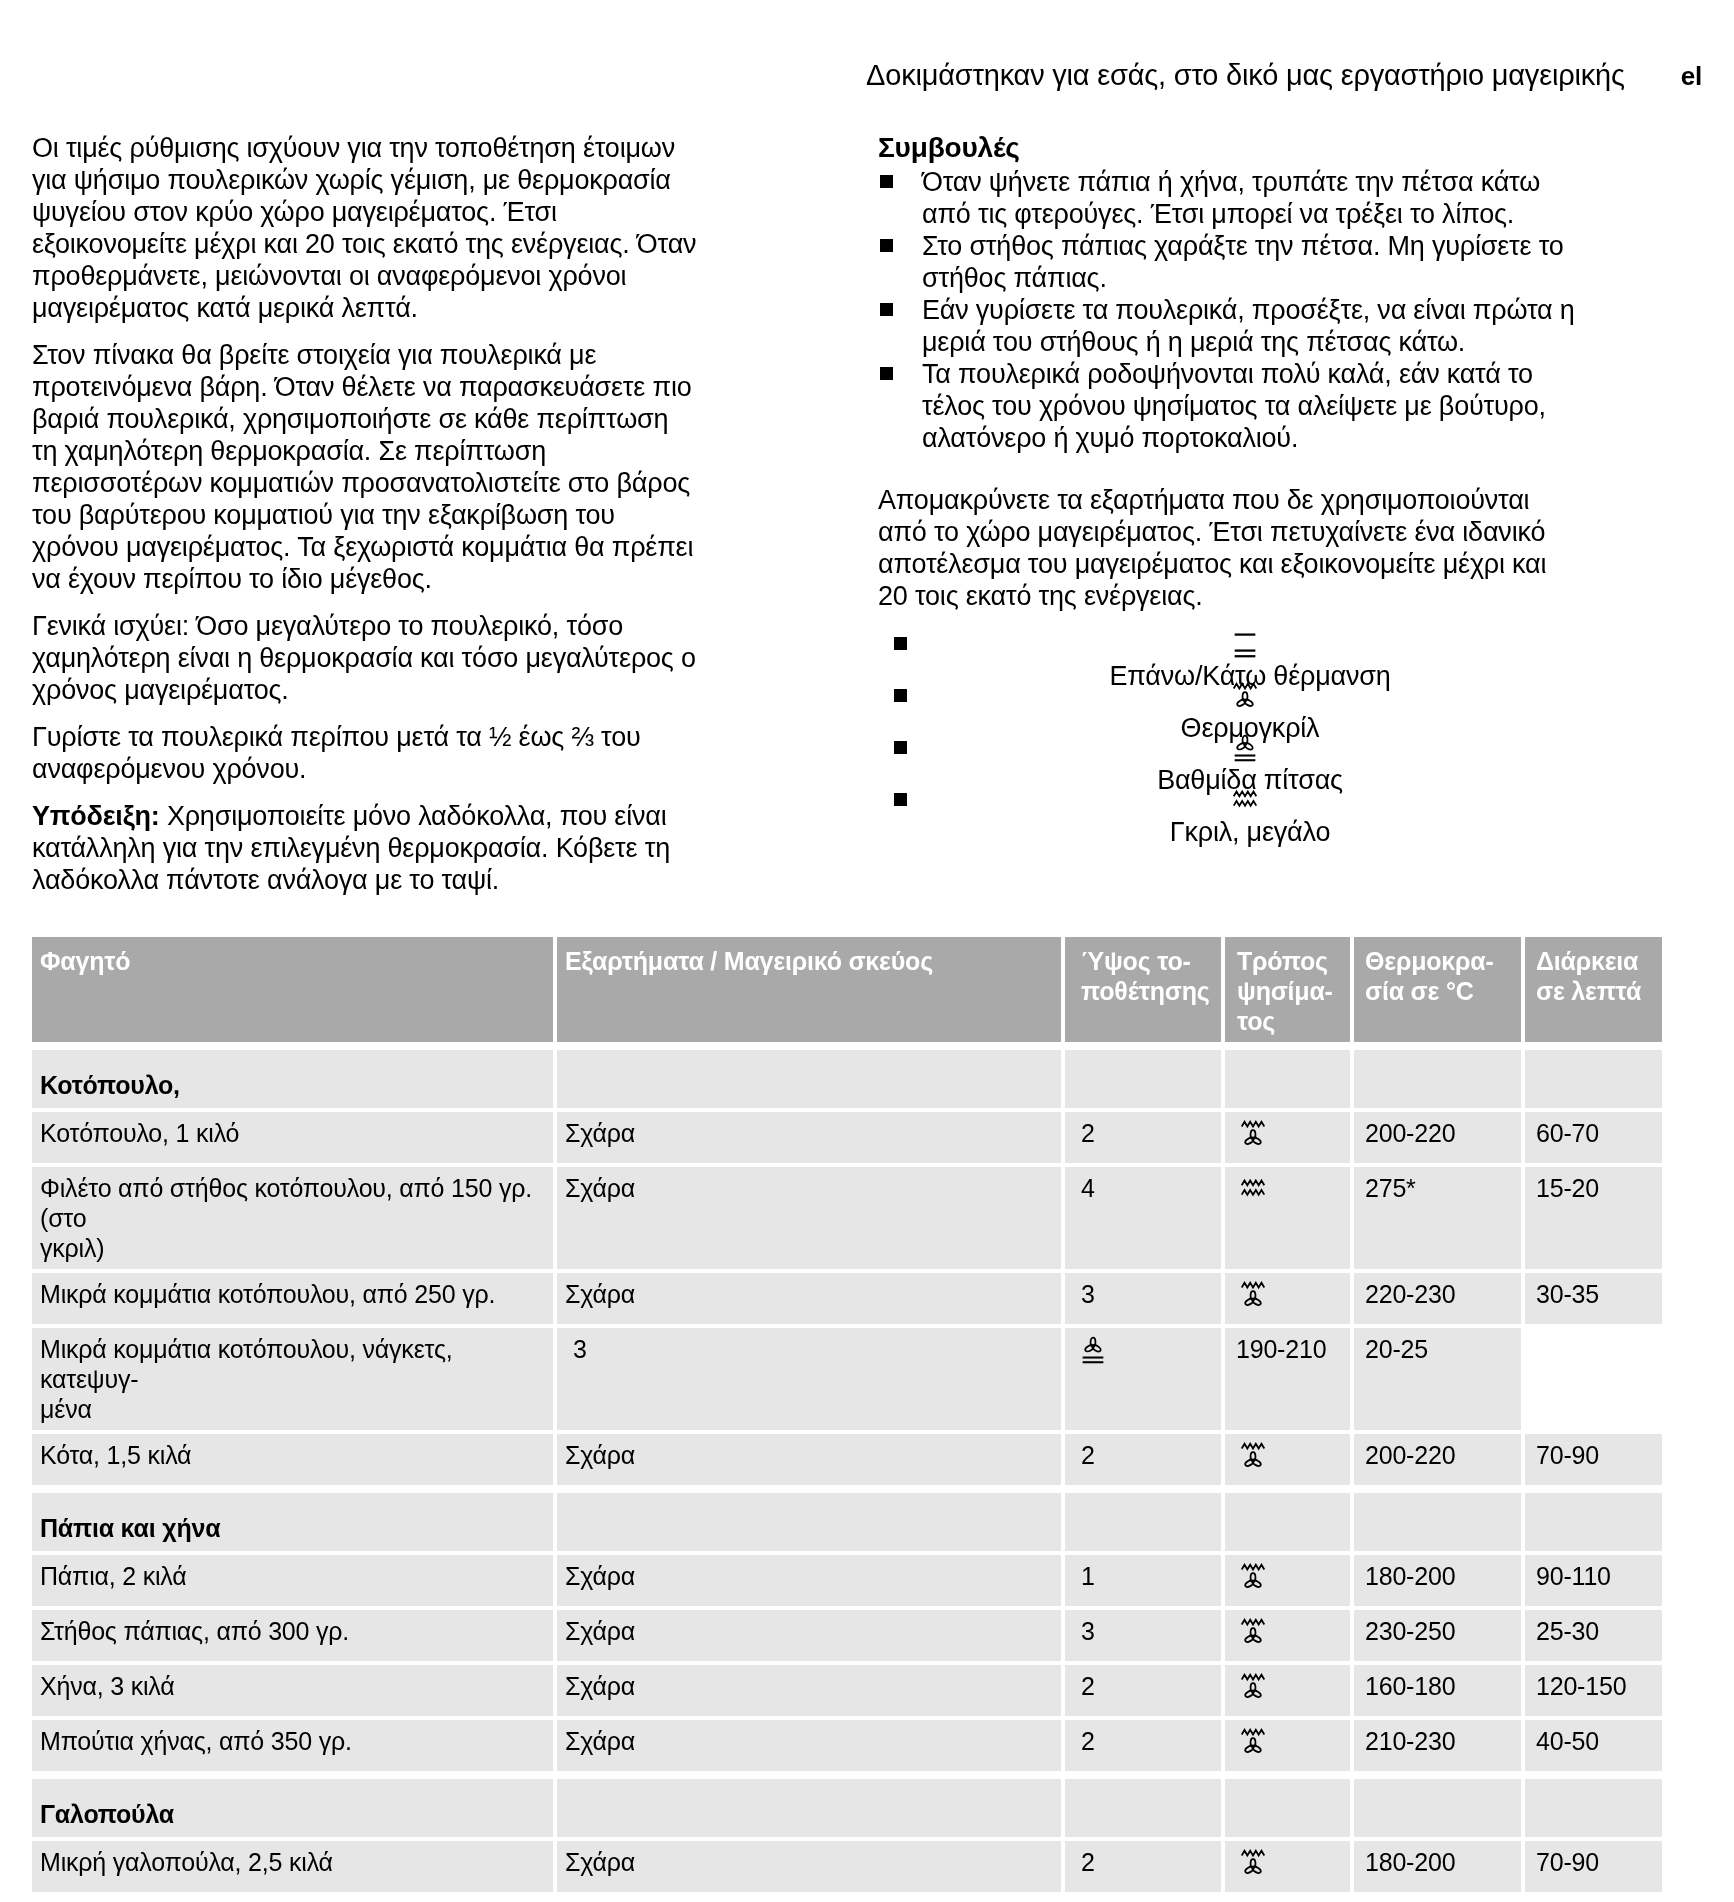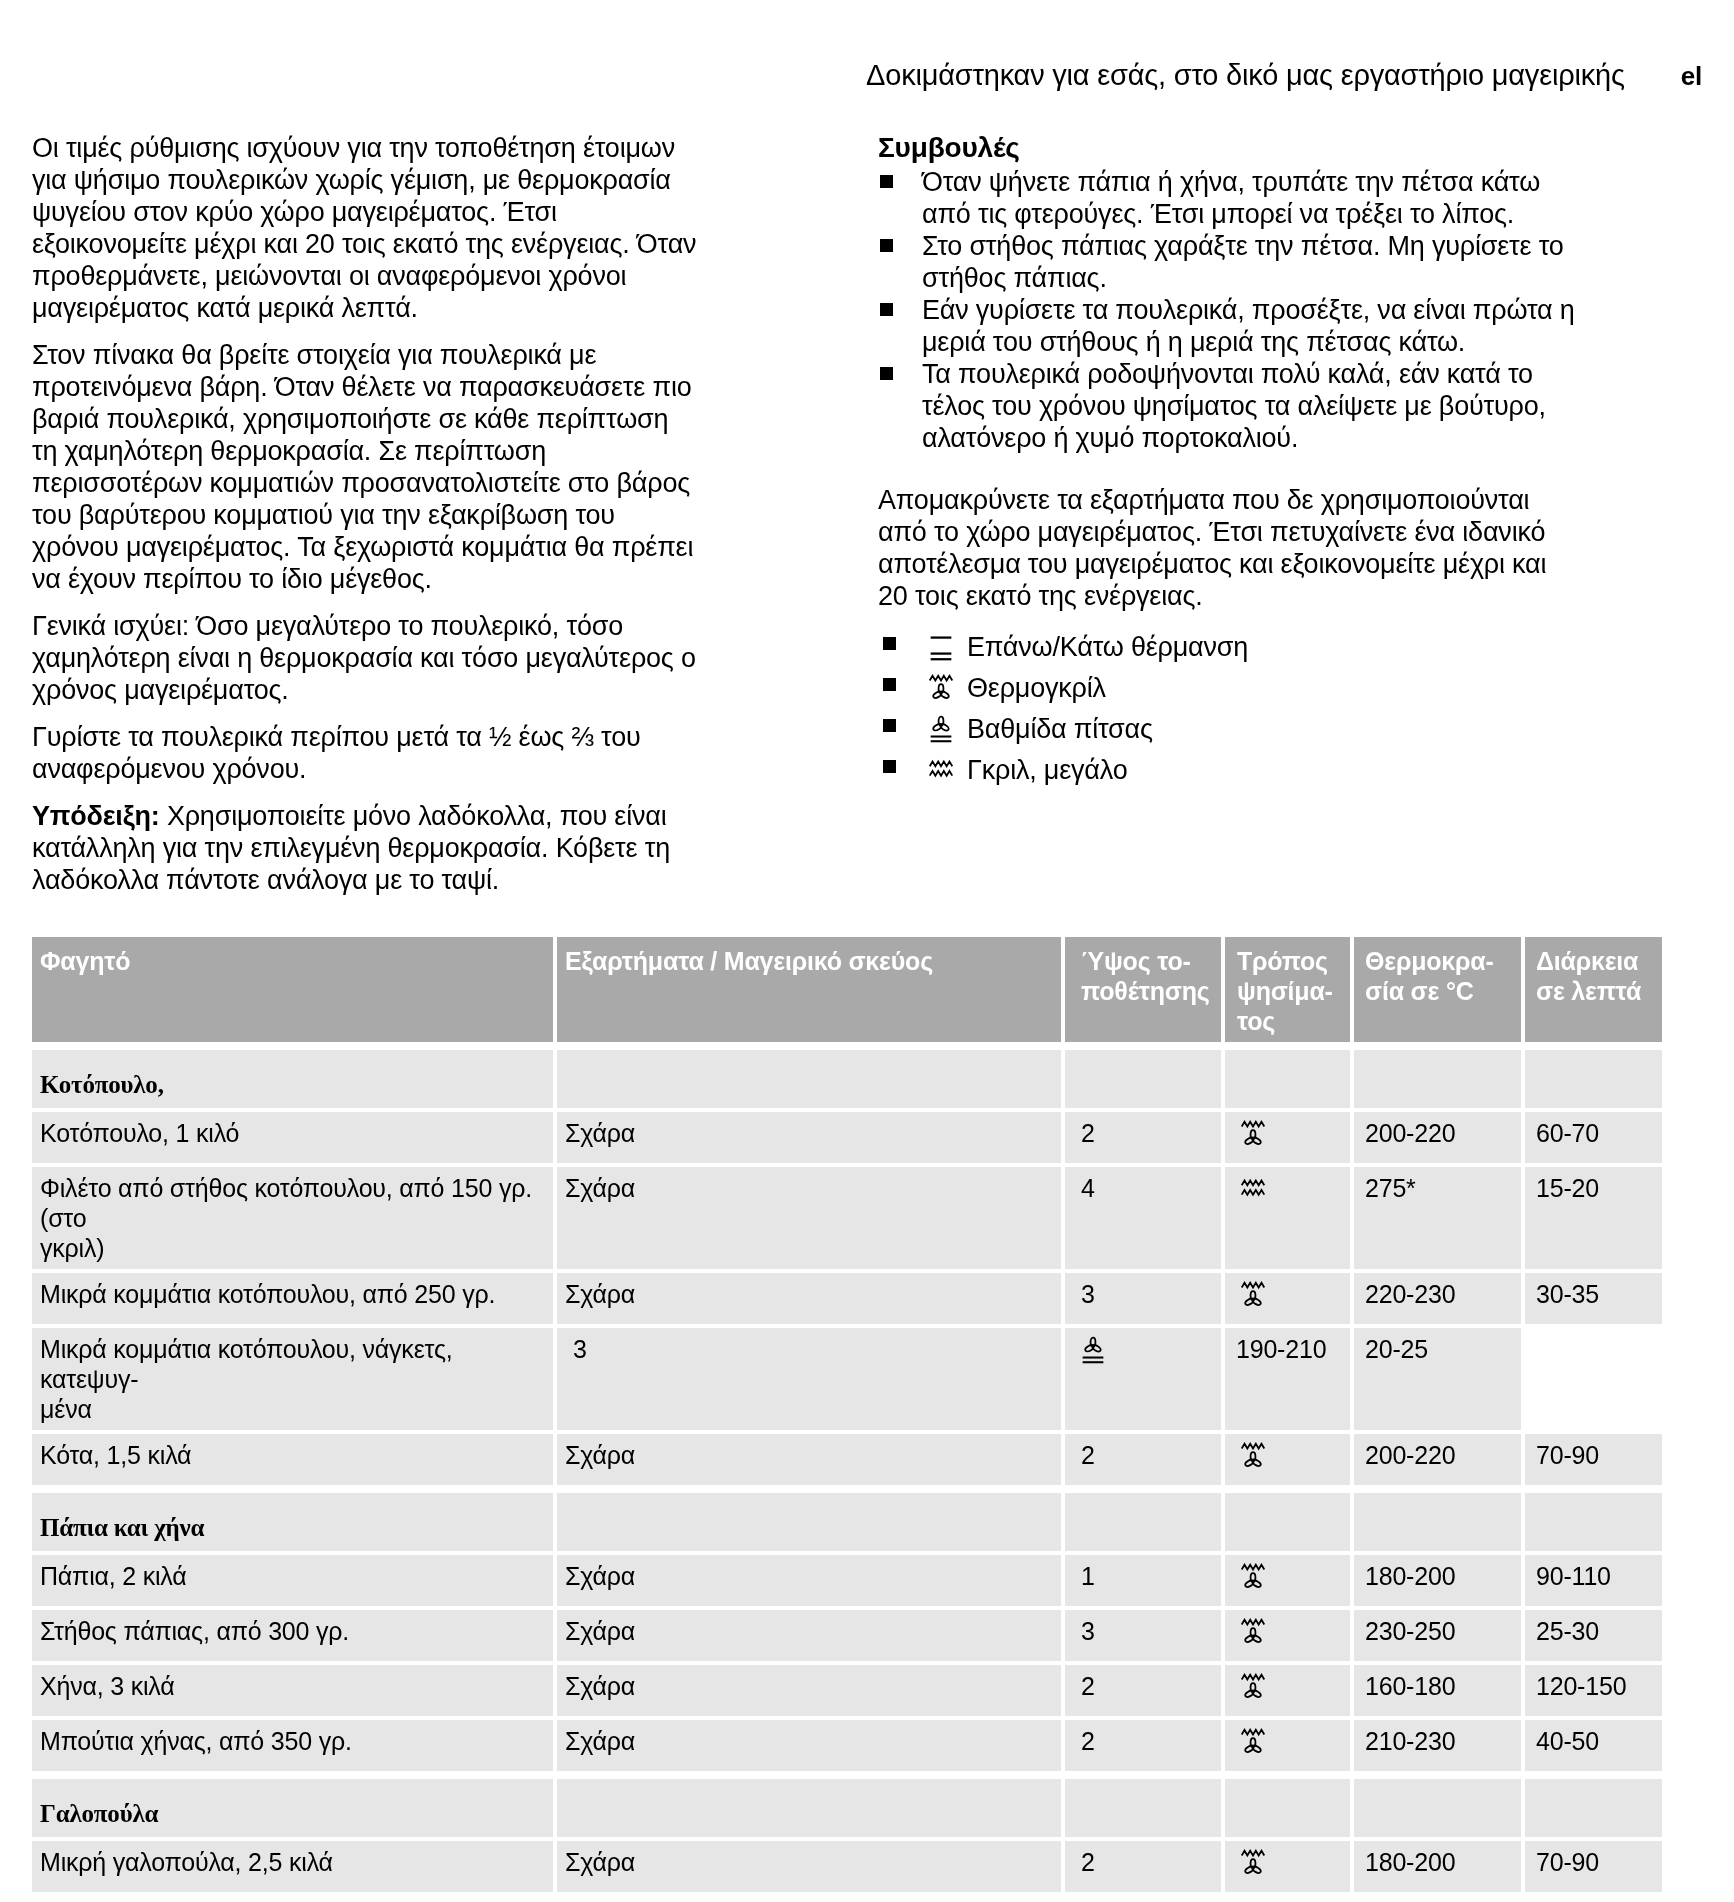--- a/index.html
+++ b/index.html
@@ -37,39 +37,39 @@
   h2.tips-heading{font-size:28px;line-height:32px;margin:0 0 2px 0;}
 
   ul.plain{list-style:none;margin:0;padding:0;}
   li.tip-item{position:relative;padding-left:44px;margin:0;}
   .sq{
     position:absolute;left:2px;top:9px;width:13px;height:13px;
     background:var(--text_color);display:inline-block;
   }
   .after-tips{margin:30px 0 16px 0;}
   .modes-heading{margin:30px 0 0 0;}
-  li.mode-item{position:relative;padding-left:44px;margin:3px;height:38px;display:flex;align-items:center;}
+  li.mode-item{position:relative;padding-left:44px;margin:14px;height:38px;display:flex;align-items:center;flex-direction:column;}
   .mode-icon-slot{display:inline-flex;width:42px;align-items:center;}
   .mode-icon-slot svg{width:32px;height:32px;}
 
   
   .cook-table{width:1412px;margin-top:26px;font-size:25px;line-height:30px;letter-spacing:-0.2px;}
   .t-row{
     display:grid;
     grid-template-columns:521px 504px 156px 125px 167px 137px;
     column-gap:4px;margin-bottom:4px;
   }
   .t-cell{background:var(--row_bg);padding:6px 8px;min-height:44px;}
   .t-row.head .t-cell{
     background:var(--header_row_bg);color:var(--header_text_color);
     font-weight:bold;min-height:100px;padding-top:9px;white-space:pre-line;
   }
   .t-row.section-row{margin-top:8px;}
   .t-row.section-row .t-cell{min-height:58px;display:flex;align-items:flex-end;padding-bottom:8px;}
-  .t-cell.section-title{font-weight:bold;font-family:Liberation Serif, serif;}
+  .t-cell.section-title{font-weight:bold;}
   .t-cell.food{white-space:pre-line;}
   .t-cell.level{padding-left:16px;}
   .t-cell.mode{padding-left:12px;padding-top:5px;}
   .t-cell.mode svg{width:32px;height:34px;}
   .t-cell.temp,.t-cell.dur{padding-left:11px;}
 </style>
 </head>
 <body>
 
 <div class="page">

